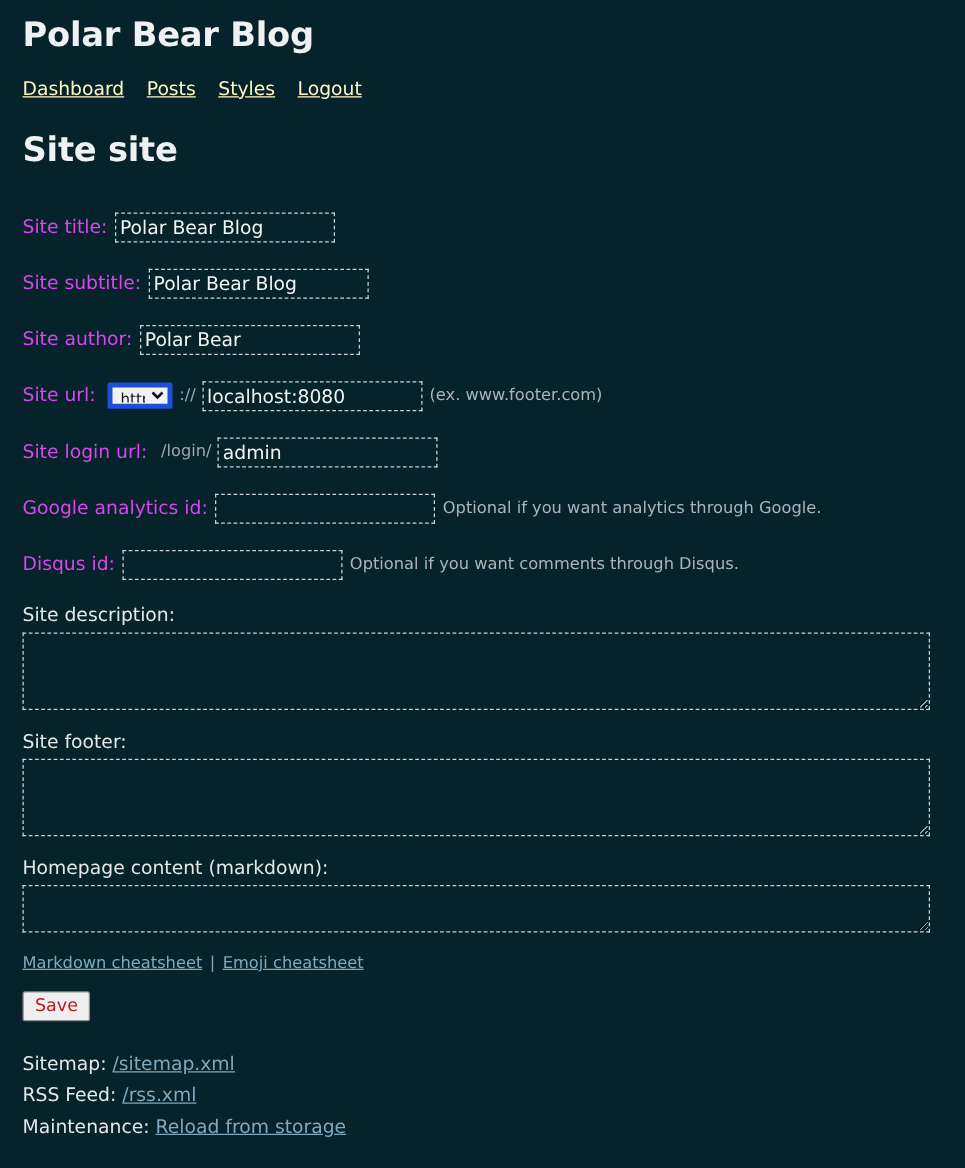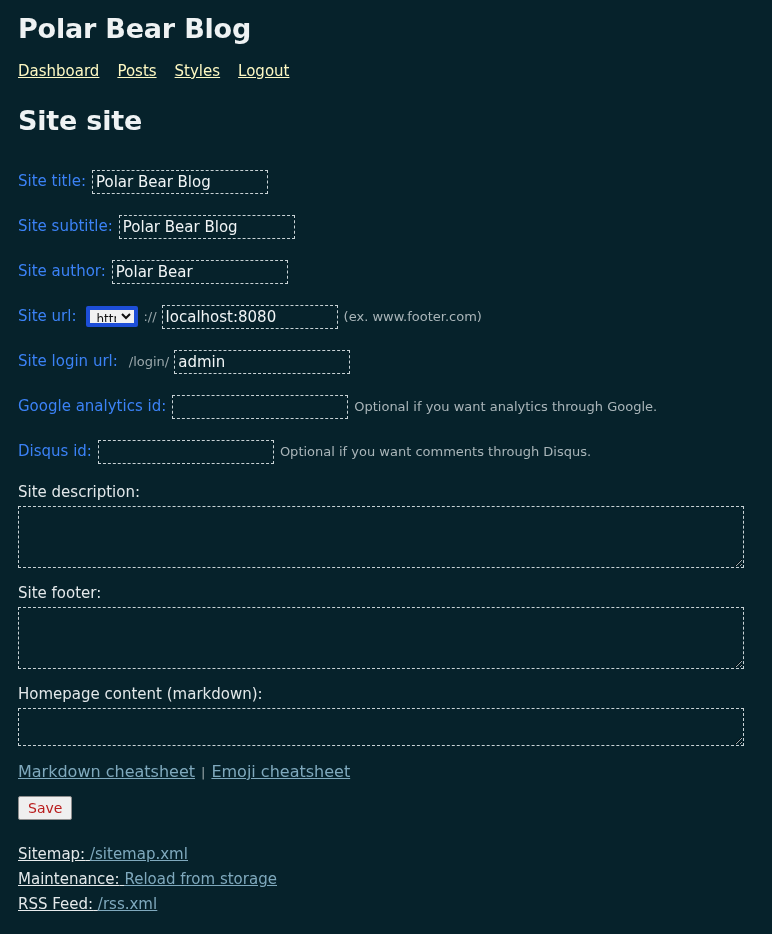--- a/index.html
+++ b/index.html
@@ -55,21 +55,21 @@
 
   
   .row {
     display: flex;
     align-items: center;
     margin-bottom: 21px;
     line-height: 1;
   }
   .lbl {
     font-size: 15px;
-    color: #3b82f6;
+    color: #d946ef;
     white-space: nowrap;
     margin-right: 6px;
   }
   .prefix {
     font-size: 13px;
     color: #9aa7ab;
     white-space: nowrap;
     margin: 0 5px;
   }
   .hint {
@@ -138,42 +138,41 @@
   textarea.ta-home   { height: 38px; }
 
   .cheats {
     margin: 10px 0 16px 0;
     line-height: 1;
     font-size: 13px;
   }
   .cheats a {
     color: #7fa9bd;
     text-decoration: underline;
-    font-size: 16px;
+    font-size: 13px;
   }
   .cheats .sep {
     color: #9aa7ab;
     margin: 0 6px;
   }
 
   button.save {
     font-family: "DejaVu Sans", sans-serif;
     font-size: 14px;
     color: #b91c1c;
     background: #efefef;
     border: 1px solid #8d8d8d;
     border-radius: 2px;
     padding: 3px 9px;
     cursor: pointer;
   }
 
   .footer-links {
     margin-top: 22px;
     line-height: 1.68;
-    text-decoration: underline;
   }
   .footer-links .fl-row {
     font-size: 15px;
     color: #e3e8ea;
     white-space: nowrap;
   }
   .footer-links a {
     color: #7fa9bd;
     text-decoration: underline;
   }
@@ -259,22 +258,22 @@
     <button class="save" type="submit">Save</button>
 
   </form>
 
   <div class="footer-links">
     <div class="fl-row">
       <span>Sitemap:</span>
       <a href="#">/sitemap.xml</a>
     </div>
     <div class="fl-row">
+      <span>RSS Feed:</span>
+      <a href="#">/rss.xml</a>
+    </div>
+    <div class="fl-row">
       <span>Maintenance:</span>
       <a href="#">Reload from storage</a>
     </div>
-    <div class="fl-row">
-      <span>RSS Feed:</span>
-      <a href="#">/rss.xml</a>
-    </div>
   </div>
 
 </div>
 
 </body></html>

